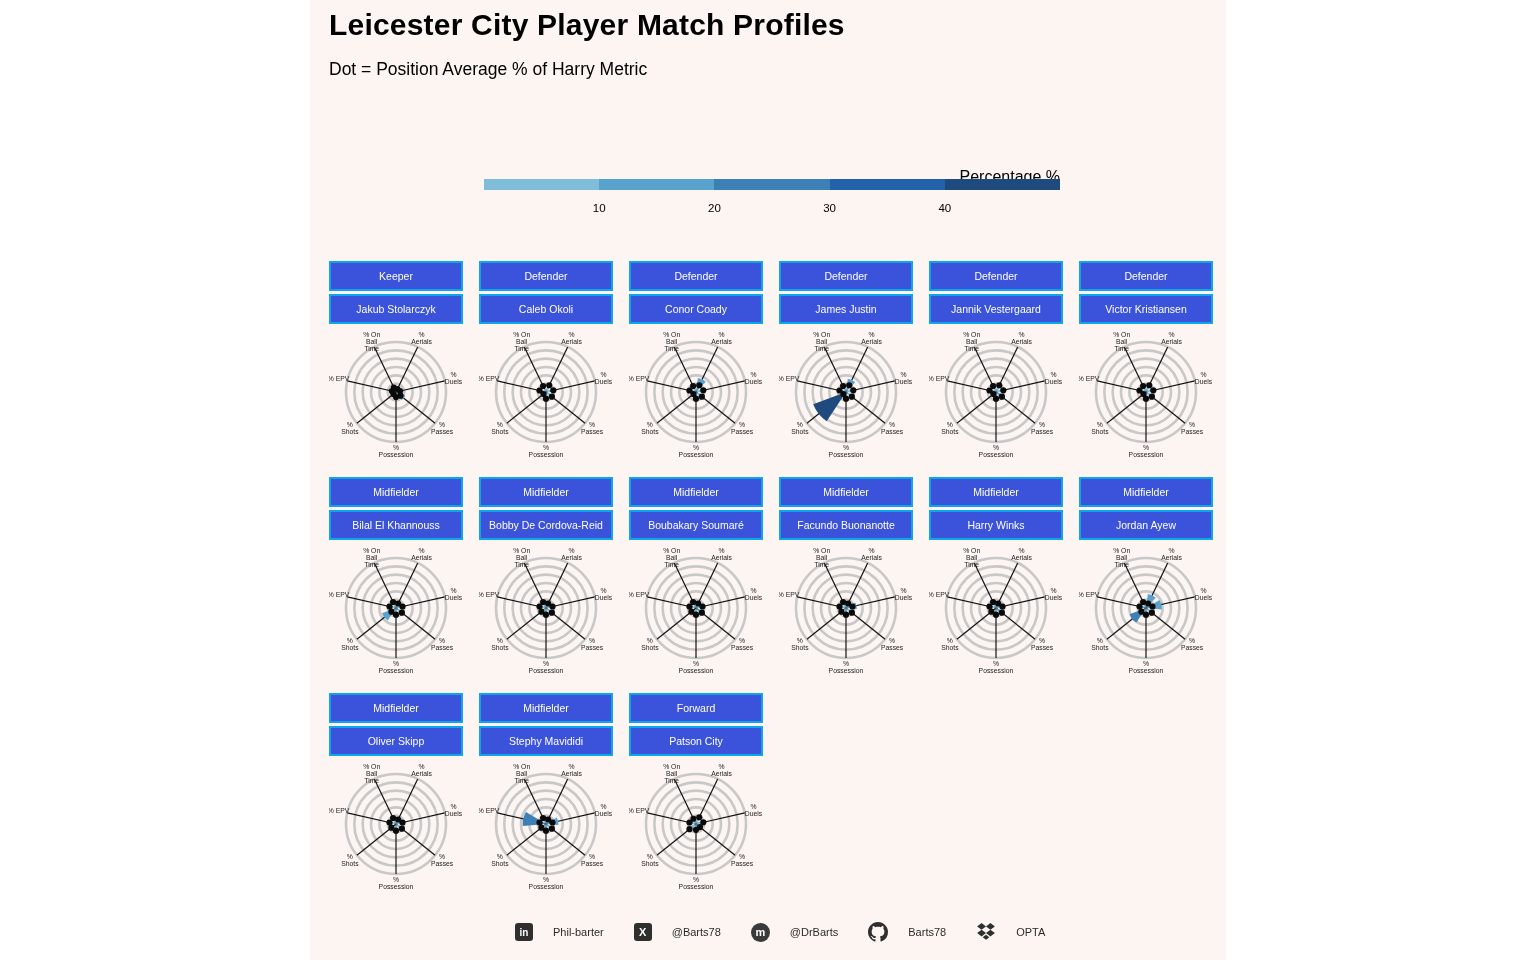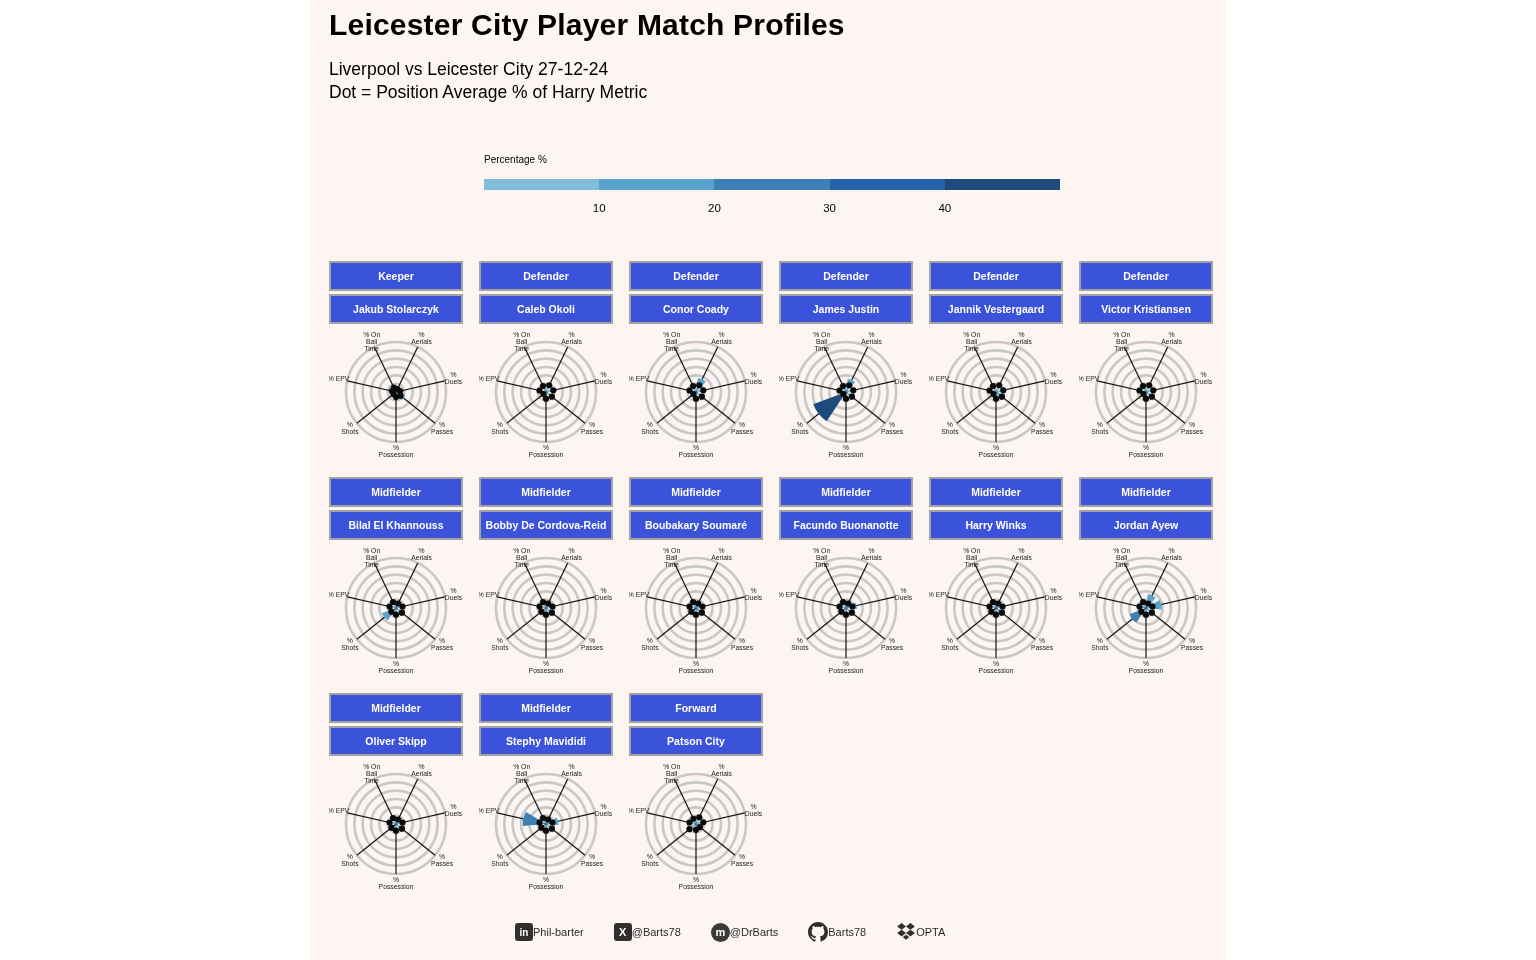--- a/index.html
+++ b/index.html
@@ -4,54 +4,53 @@
 <style>
   html,body{margin:0;padding:0;}
   body{
     width:1536px;height:960px;position:relative;background:#ffffff;
     font-family:"Liberation Sans","DejaVu Sans",sans-serif;color:#000;
     overflow:hidden;
   }
   .panel{position:absolute;left:310px;top:0;width:916px;height:960px;background:#fdf5f2;}
   .title{position:absolute;left:329px;top:8px;font-size:30px;font-weight:700;letter-spacing:.2px;}
   .subtitle{position:absolute;left:329px;top:58px;font-size:17.5px;line-height:23px;font-weight:400;}
-  .legend-title{position:absolute;left:484px;top:154px;width:576px;text-align:left;font-size:10px;}
+  .legend-title{position:absolute;left:484px;top:168px;width:576px;text-align:right;font-size:16px;}
   .colorbar{position:absolute;left:484px;top:179px;width:576px;height:11px;display:flex;}
   .colorbar div{flex:1;height:100%;}
   .cb-ticks{position:absolute;left:484px;top:202px;width:576px;height:16px;font-size:11.5px;text-align:center;}
   .cb-ticks span{position:absolute;transform:translateX(-50%);}
   .grid{
     position:absolute;left:329px;top:261px;
     display:grid;grid-template-columns:repeat(6,134px);column-gap:16px;row-gap:13px;
   }
   .card{width:134px;height:203px;position:relative;overflow:hidden;}
   .hdr{
-    box-sizing:border-box;width:134px;height:30px;background:#3b52da;border:2px solid #a3a3a3;
-    color:#fff;font-weight:bold;display:flex;align-items:center;justify-content:center;
+    box-sizing:border-box;width:134px;height:30px;background:#3b52da;border:2px solid #0ea5e9;
+    color:#fff;font-weight:normal;display:flex;align-items:center;justify-content:center;
     text-align:center;
   }
   .hdr.pos{font-size:10.5px;margin-bottom:3px;}
   .hdr.name{font-size:10.5px;}
   .chart{display:block;margin-top:0px;}
   .footer{position:absolute;left:515px;top:922px;display:flex;align-items:center;gap:30px;color:#2b2b2b;}
-  .f-item{display:flex;align-items:center;cursor:pointer;}
+  .f-item{display:flex;align-items:center;gap:20px;cursor:pointer;}
   .f-label{font-size:11px;}
   .icon-sq{width:18px;height:18px;background:#2f2f2f;color:#fff;border-radius:3px;
     display:flex;align-items:center;justify-content:center;font-size:11px;font-weight:bold;}
   .icon-ci{width:19px;height:19px;background:#3a3a3a;color:#fff;border-radius:50%;
     display:flex;align-items:center;justify-content:center;font-size:11px;font-weight:bold;}
 </style>
 </head>
 <body>
 
 <div class="panel"></div>
 
 <div class="title">Leicester City Player Match Profiles</div>
 <div class="subtitle">
-  <div>Liverpool vs Leicester City 27-12-24</div>
   <div>Dot = Position Average % of Harry Metric</div>
 </div>
 
 <div class="legend-title">Percentage %</div>
 <div class="colorbar" id="colorbar">
     <div style="background: rgb(127, 189, 216);"></div>
     <div style="background: rgb(88, 162, 206);"></div>
     <div style="background: rgb(61, 128, 182);"></div>
     <div style="background: rgb(34, 98, 170);"></div>
     <div style="background: rgb(31, 74, 125);"></div>

